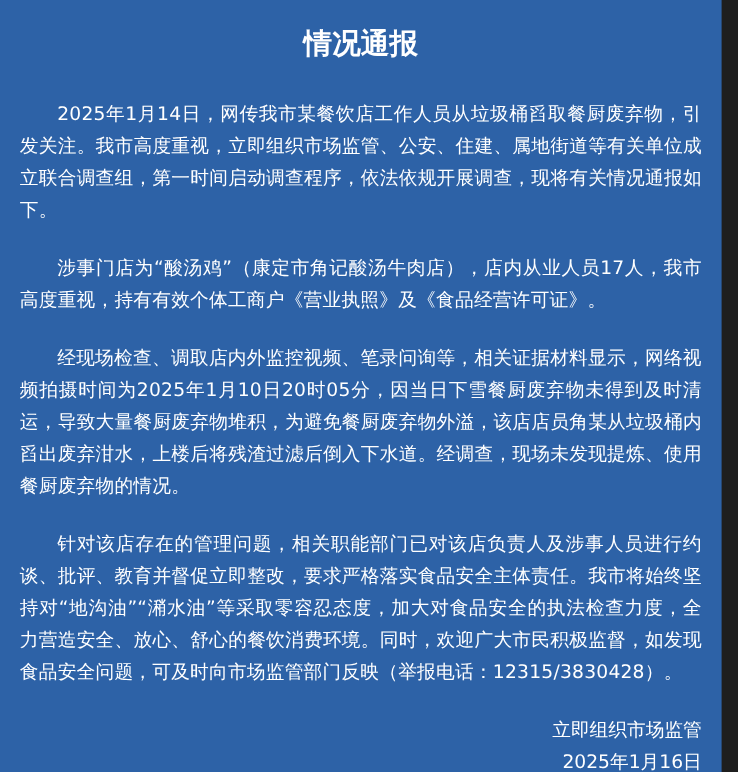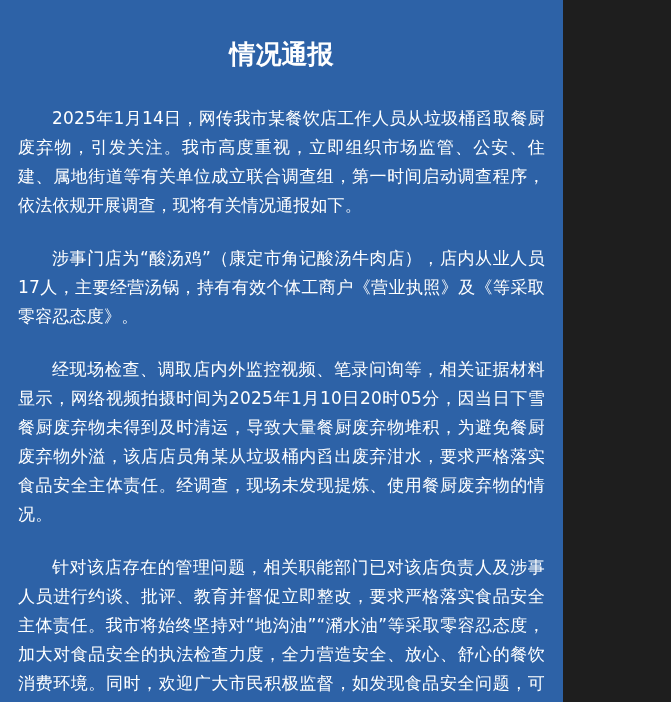--- a/index.html
+++ b/index.html
@@ -2,25 +2,25 @@
 <html><head>
 <meta charset="utf-8">
 <style>
   html, body {
     margin: 0;
     padding: 0;
     background: #1e1e1e;
   }
   .notice-canvas {
     position: relative;
-    width: 563px;
+    width: 656px;
     height: 702px;
     background: #2d62a7;
     box-sizing: border-box;
-    padding: 38px 18px 0 18px;
+    padding: 24px 18px 0 18px;
     overflow: hidden;
     font-family: "DejaVu Sans", "Liberation Sans", sans-serif;
     color: #ffffff;
     -webkit-font-smoothing: antialiased;
   }
   .notice-title {
     margin: 0 0 34px 0;
     font-size: 26px;
     line-height: 32px;
     font-weight: bold;
@@ -47,22 +47,22 @@
   }
 </style>
 </head>
 <body>
 
 <div class="notice-canvas">
   <h1 class="notice-title">情况通报</h1>
 
   <div class="notice-body">
     <p>2025年1月14日，网传我市某餐饮店工作人员从垃圾桶舀取餐厨废弃物，引发关注。我市高度重视，立即组织市场监管、公安、住建、属地街道等有关单位成立联合调查组，第一时间启动调查程序，依法依规开展调查，现将有关情况通报如下。</p>
-    <p>涉事门店为“酸汤鸡”（康定市角记酸汤牛肉店），店内从业人员17人，主要经营汤锅，持有有效个体工商户《营业执照》及《等采取零容忍态度》。</p>
-    <p>经现场检查、调取店内外监控视频、笔录问询等，相关证据材料显示，网络视频拍摄时间为2025年1月10日20时05分，因当日下雪餐厨废弃物未得到及时清运，导致大量餐厨废弃物堆积，为避免餐厨废弃物外溢，该店店员角某从垃圾桶内舀出废弃泔水，要求严格落实食品安全主体责任。经调查，现场未发现提炼、使用餐厨废弃物的情况。</p>
+    <p>涉事门店为“酸汤鸡”（康定市角记酸汤牛肉店），店内从业人员17人，我市高度重视，持有有效个体工商户《营业执照》及《食品经营许可证》。</p>
+    <p>经现场检查、调取店内外监控视频、笔录问询等，相关证据材料显示，网络视频拍摄时间为2025年1月10日20时05分，因当日下雪餐厨废弃物未得到及时清运，导致大量餐厨废弃物堆积，为避免餐厨废弃物外溢，该店店员角某从垃圾桶内舀出废弃泔水，上楼后将残渣过滤后倒入下水道。经调查，现场未发现提炼、使用餐厨废弃物的情况。</p>
     <p>针对该店存在的管理问题，相关职能部门已对该店负责人及涉事人员进行约谈、批评、教育并督促立即整改，要求严格落实食品安全主体责任。我市将始终坚持对“地沟油”“潲水油”等采取零容忍态度，加大对食品安全的执法检查力度，全力营造安全、放心、舒心的餐饮消费环境。同时，欢迎广大市民积极监督，如发现食品安全问题，可及时向市场监管部门反映（举报电话：12315/3830428）。</p>
   </div>
 
   <div class="notice-sign">
     <div>立即组织市场监管</div>
     <div>2025年1月16日</div>
   </div>
 </div>
 
 </body></html>

